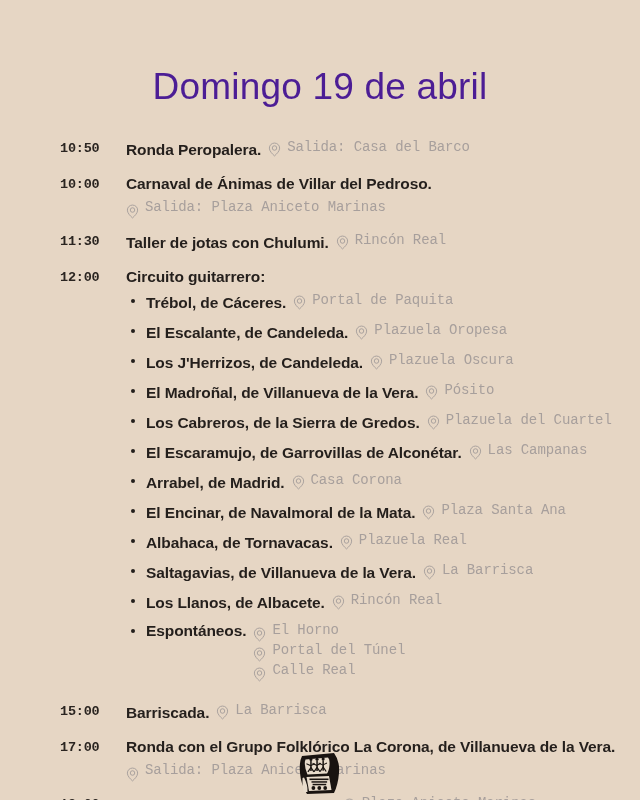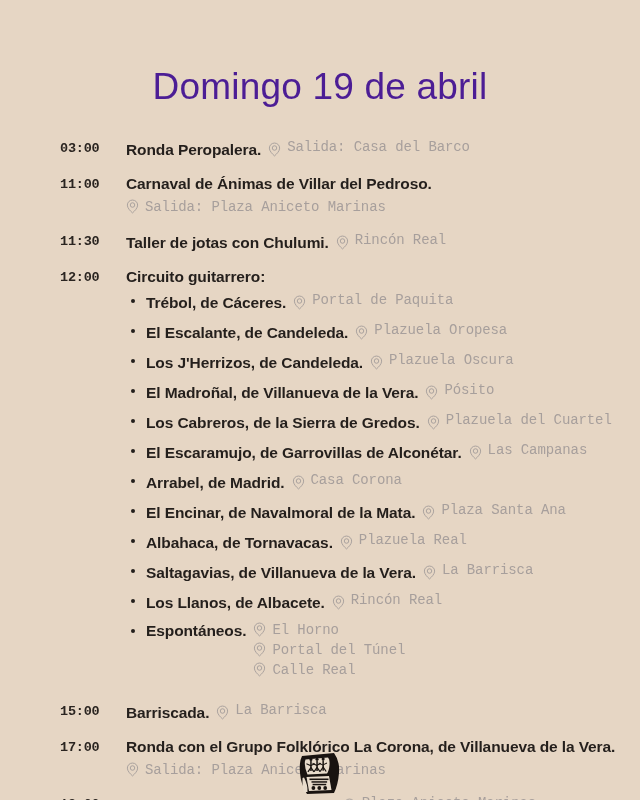--- a/index.html
+++ b/index.html
@@ -74,21 +74,21 @@
   
   .loc {
     display: inline-flex;
     align-items: center;
     vertical-align: baseline;
     white-space: nowrap;
     margin-left: 7px;
   }
   .loc-sub {
     display: flex;
-    align-items: flex-start;
+    align-items: flex-end;
     white-space: nowrap;
     margin-left: 0;
     line-height: 20px;
   }
   .pin {
     display: inline-block;
     width: 13px;
     height: 15px;
     flex: 0 0 13px;
     position: relative;
@@ -152,35 +152,35 @@
 </style>
 </head>
 <body>
 
 <div id="page">
 
   <h1 class="title">Domingo 19 de abril</h1>
 
   <div class="schedule" id="schedule-root">
       <div class="entry">
-        <div class="time">03:00</div>
+        <div class="time">10:50</div>
         <div class="entry-body">
           <div class="ev-line"><span class="ev-title">Ronda Peropalera.</span><span class="loc">
               <span class="pin">
                 <svg viewBox="0 0 13 15" xmlns="http://www.w3.org/2000/svg" aria-hidden="true">
                   <path d="M6.5 1.05 C3.65 1.05 1.35 3.3 1.35 6.1 C1.35 9.0 4.3 12.0 6.5 13.9 C8.7 12.0 11.65 9.0 11.65 6.1 C11.65 3.3 9.35 1.05 6.5 1.05 Z" fill="none" stroke="#a79f9c" stroke-width="0.95"></path>
                   <circle cx="6.5" cy="6.0" r="2.25" fill="none" stroke="#a79f9c" stroke-width="0.95"></circle>
                 </svg>
               </span>
               <span class="loc-text">Salida: Casa del Barco</span>
             </span></div>
         </div>
       </div>
       <div class="entry">
-        <div class="time">11:00</div>
+        <div class="time">10:00</div>
         <div class="entry-body">
           <div class="ev-line"><span class="ev-title">Carnaval de Ánimas de Villar del Pedroso.</span></div>
           <div style="margin-top: 3px;">
             <span class="loc-sub">
               <span class="pin">
                 <svg viewBox="0 0 13 15" xmlns="http://www.w3.org/2000/svg" aria-hidden="true">
                   <path d="M6.5 1.05 C3.65 1.05 1.35 3.3 1.35 6.1 C1.35 9.0 4.3 12.0 6.5 13.9 C8.7 12.0 11.65 9.0 11.65 6.1 C11.65 3.3 9.35 1.05 6.5 1.05 Z" fill="none" stroke="#a79f9c" stroke-width="0.95"></path>
                   <circle cx="6.5" cy="6.0" r="2.25" fill="none" stroke="#a79f9c" stroke-width="0.95"></circle>
                 </svg>
               </span>

